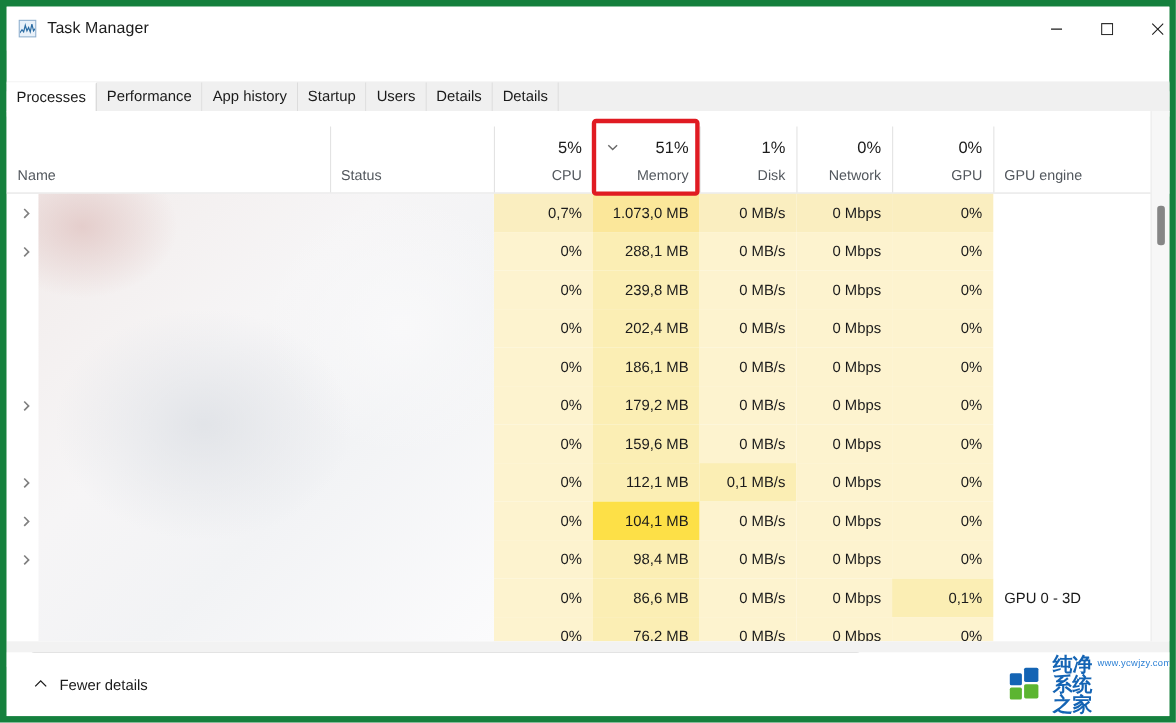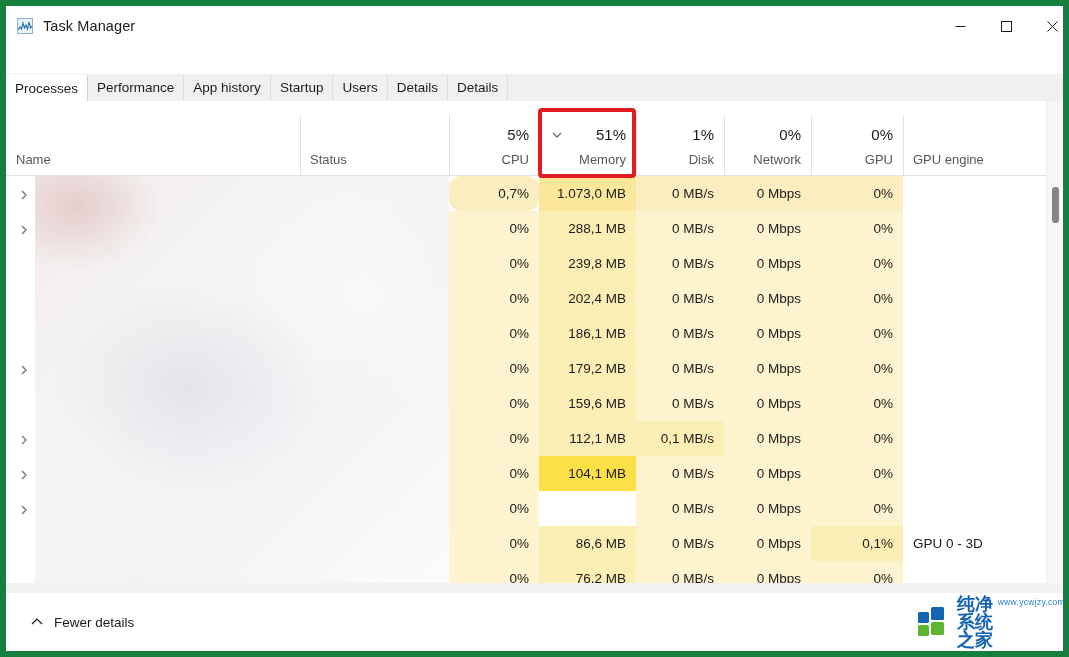--- a/index.html
+++ b/index.html
@@ -405,21 +405,21 @@
       </div>
     </div>
 
     <div class="rowsarea" id="rowsarea">
       <div class="row" style="top: 0px; position: absolute;">
           <span class="chev"><svg width="12" height="12" viewBox="0 0 12 12">
               <polyline points="4,2 8,6 4,10" fill="none" stroke="#808080" stroke-width="1.5"></polyline>
             </svg></span>
           <div class="cell txt" style="left: 0px; width: 294px;"></div>
           <div class="cell txt" style="left: 294px; width: 149px;"></div>
-          <div class="cell num" style="left: 443px; width: 90px; background: rgb(250, 238, 192); border-radius: 12px;">0,7%</div>
+          <div class="cell num" style="left: 443px; width: 90px; background: rgb(250, 238, 192);">0,7%</div>
           <div class="cell num" style="left: 533px; width: 97px; background: rgb(251, 231, 154);">1.073,0 MB</div>
           <div class="cell num" style="left: 630px; width: 88px; background: rgb(250, 238, 192);">0 MB/s</div>
           <div class="cell num" style="left: 718px; width: 87px; background: rgb(250, 238, 192);">0 Mbps</div>
           <div class="cell num" style="left: 805px; width: 92px; background: rgb(250, 238, 192);">0%</div>
           <div class="cell txt" style="left: 897px; width: 155px;"></div>
         </div>
         <div class="row" style="top: 35px; position: absolute;">
           <span class="chev"><svg width="12" height="12" viewBox="0 0 12 12">
               <polyline points="4,2 8,6 4,10" fill="none" stroke="#808080" stroke-width="1.5"></polyline>
             </svg></span>
@@ -511,20 +511,21 @@
           <div class="cell num" style="left: 805px; width: 92px; background: rgb(253, 243, 207);">0%</div>
           <div class="cell txt" style="left: 897px; width: 155px;"></div>
         </div>
         <div class="row" style="top: 315px; position: absolute;">
           <span class="chev"><svg width="12" height="12" viewBox="0 0 12 12">
               <polyline points="4,2 8,6 4,10" fill="none" stroke="#808080" stroke-width="1.5"></polyline>
             </svg></span>
           <div class="cell txt" style="left: 0px; width: 294px;"></div>
           <div class="cell txt" style="left: 294px; width: 149px;"></div>
           <div class="cell num" style="left: 443px; width: 90px; background: rgb(253, 243, 207);">0%</div>
+          <div class="cell num" style="left: 533px; width: 97px; background: rgb(251, 238, 180);">98,4 MB</div>
           <div class="cell num" style="left: 630px; width: 88px; background: rgb(253, 243, 207);">0 MB/s</div>
           <div class="cell num" style="left: 718px; width: 87px; background: rgb(253, 243, 207);">0 Mbps</div>
           <div class="cell num" style="left: 805px; width: 92px; background: rgb(253, 243, 207);">0%</div>
           <div class="cell txt" style="left: 897px; width: 155px;"></div>
         </div>
         <div class="row" style="top: 350px; position: absolute;">
           <div class="cell txt" style="left: 0px; width: 294px;"></div>
           <div class="cell txt" style="left: 294px; width: 149px;"></div>
           <div class="cell num" style="left: 443px; width: 90px; background: rgb(253, 243, 207);">0%</div>
           <div class="cell num" style="left: 533px; width: 97px; background: rgb(251, 238, 180);">86,6 MB</div>

